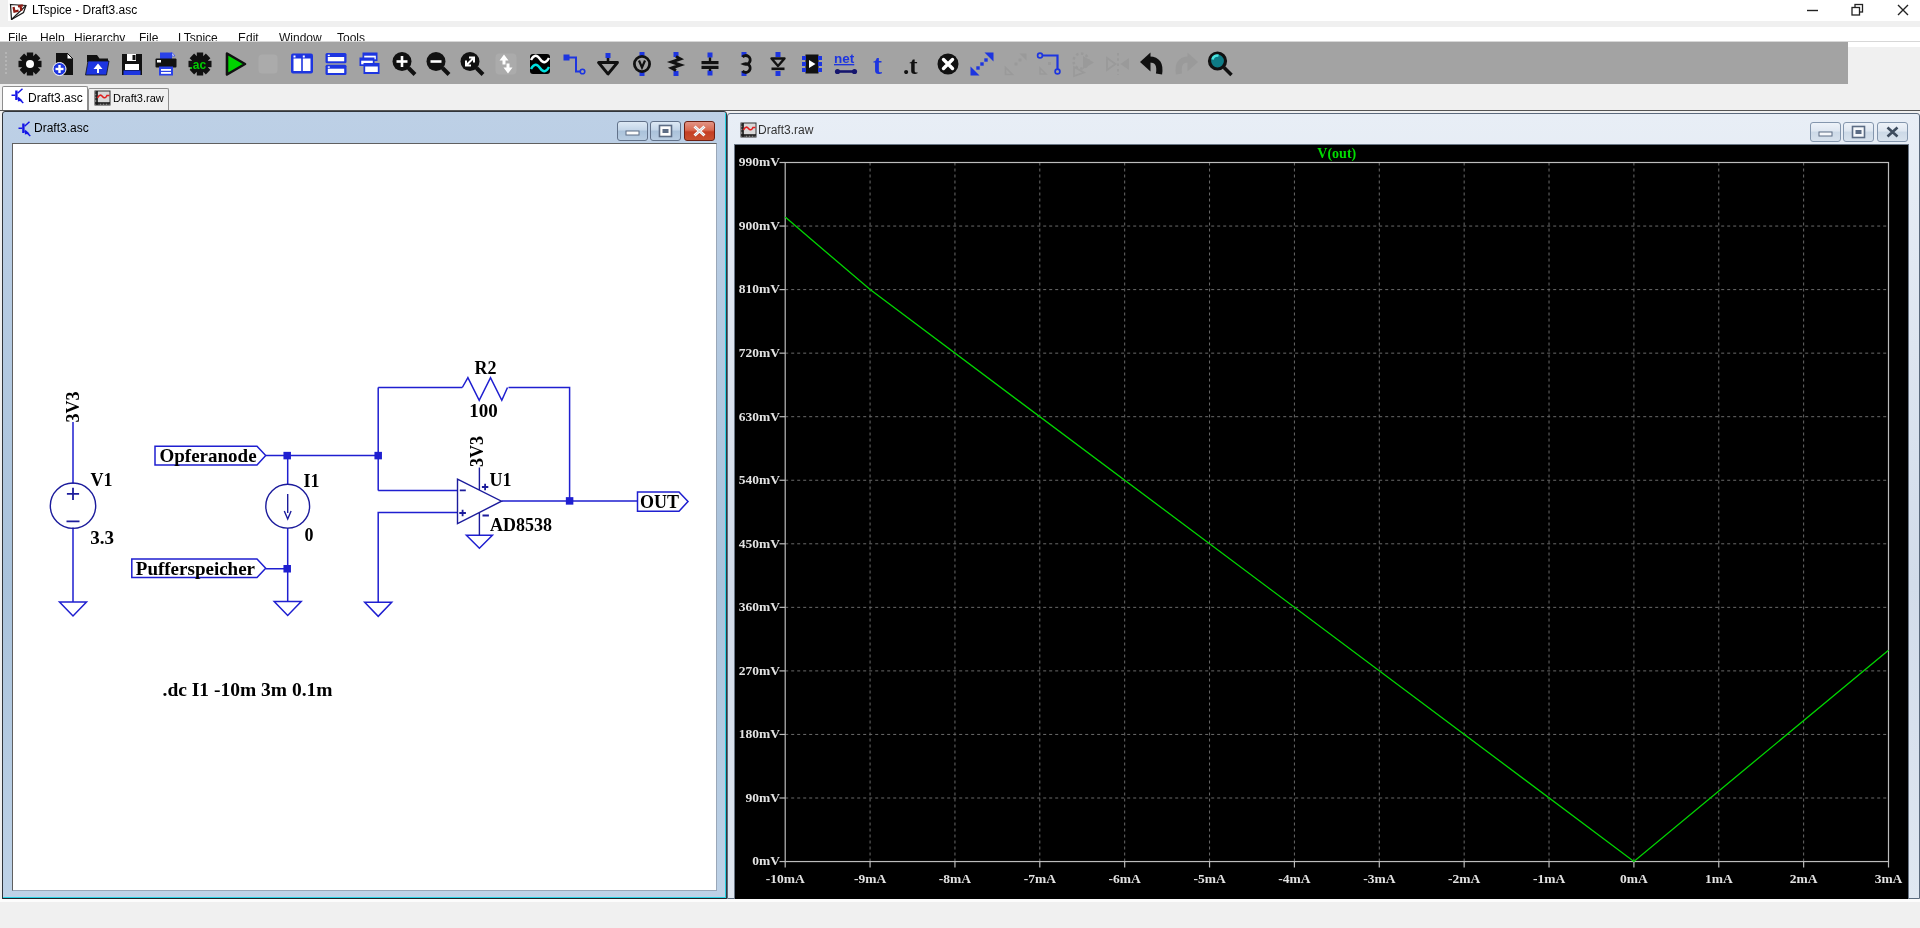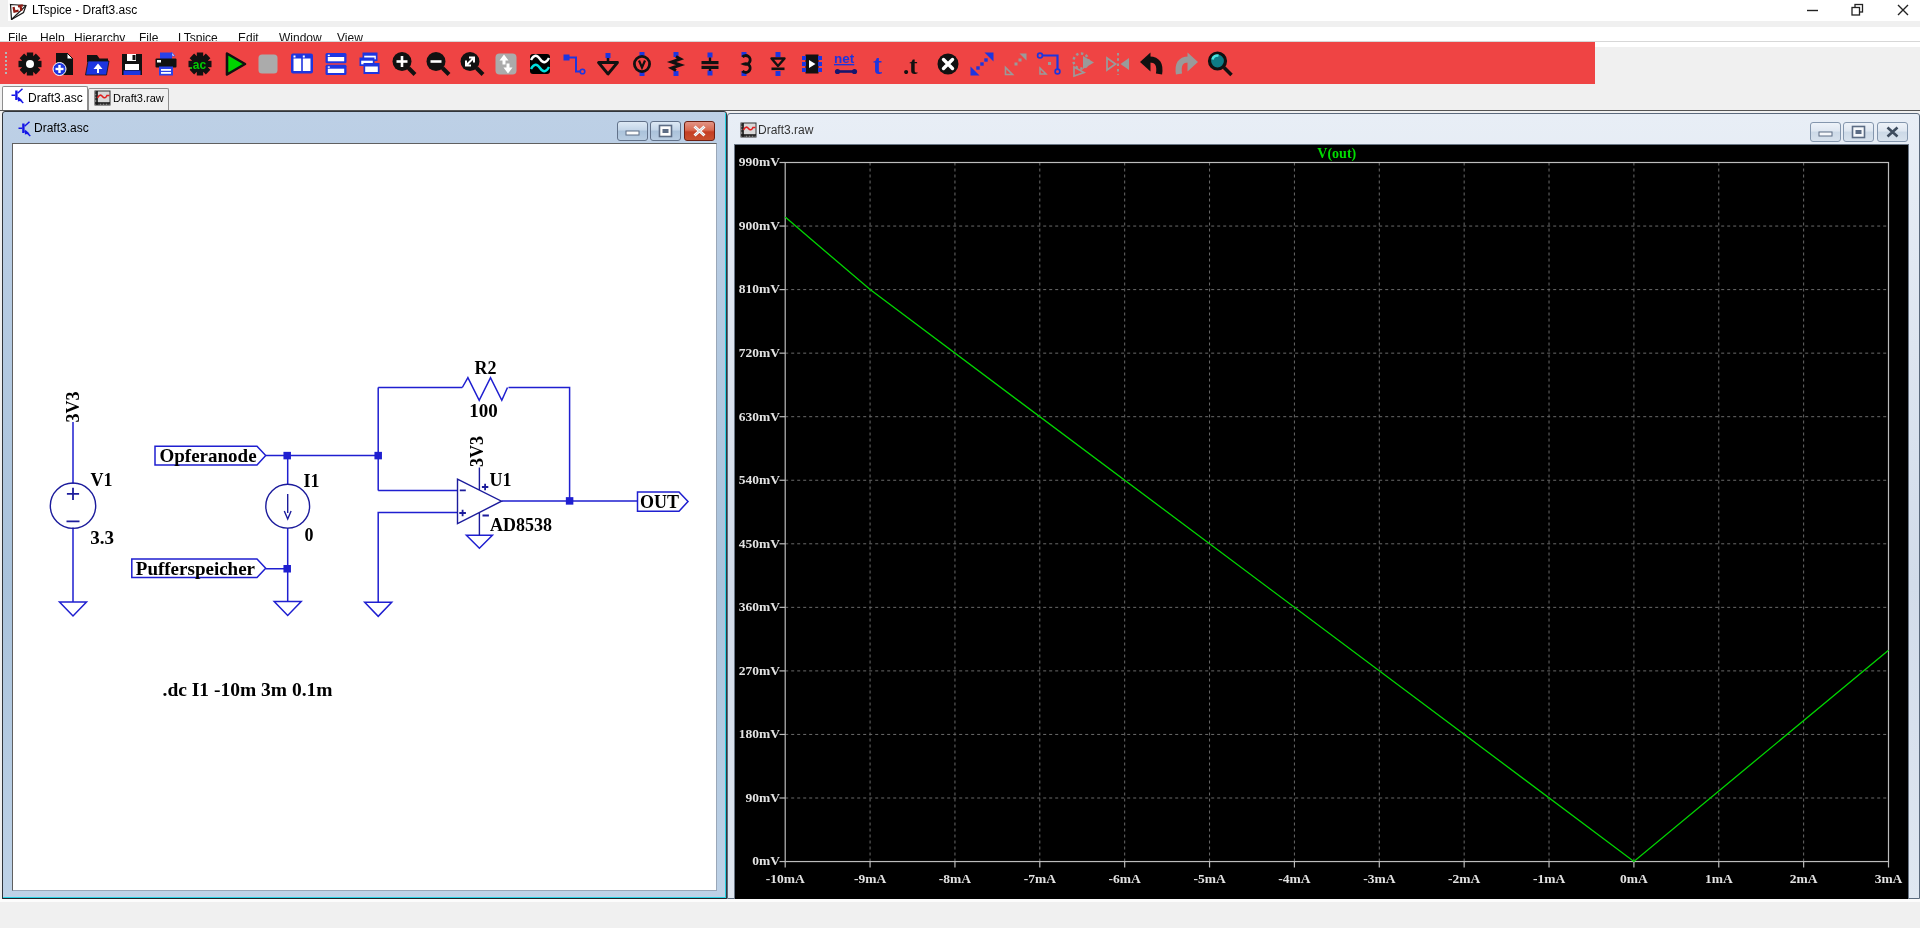--- a/index.html
+++ b/index.html
@@ -4,21 +4,21 @@
 <style>
   html,body{margin:0;padding:0;width:1920px;height:928px;overflow:hidden;
     font-family:"Liberation Sans",sans-serif;background:#f0f0f0;}
   #app{position:absolute;left:0;top:0;width:1920px;height:928px;}
   .abs{position:absolute;}
   #titlebar{left:8px;top:0;width:1920px;height:21px;background:#ffffff;}
   #titletext{left:24px;top:3px;font-size:12px;color:#000;}
   #menubar{left:0;top:21px;width:1920px;height:20px;background:#ffffff;margin-top:6px;}
   .mi{position:absolute;top:4px;font-size:12px;color:#111;}
   #menusep{left:0;top:41px;width:1920px;height:1px;background:#d7d7d7;}
-  #toolbar{left:0;top:42px;width:1595px;height:42px;background:#ef4444;text-align:right;}
+  #toolbar{left:0;top:42px;width:1848px;height:42px;background:#a3a3a3;text-align:right;}
   .tbi{position:absolute;top:8px;width:28px;height:28px;}
   #tabbar{left:0;top:84px;width:1920px;height:26px;background:#f0f0f0;}
   .tab{position:absolute;font-size:12px;color:#000;}
   #mdi{left:0;top:110px;width:1920px;height:789px;background:#f0f0f0;border-top:1px solid #555;}
   #statusbar{left:0;top:899px;width:1920px;height:26px;background:#f0f0f0;border-top:3px solid #fcfcfc;box-sizing:content-box;}
   
   #lwin{left:2px;top:110px;width:725px;height:789px;background:linear-gradient(180deg,#bdd0e6 0%,#a9c2db 60%,#bed2e7 100%);border:1px solid #30343a;border-radius:3px 3px 0 0;box-sizing:border-box;}
   #lwin-title{position:absolute;left:31px;top:9px;font-size:12px;color:#000;}
   .wbtn{position:absolute;top:9px;width:31px;height:20px;box-sizing:border-box;border:1px solid #62728a;border-radius:3px;}
   .wbtn.blue{background:linear-gradient(180deg,#dde9f4 0%,#c3d5e8 45%,#aac2da 50%,#b9cde2 100%);}
@@ -55,21 +55,21 @@
     </svg>
   </div>
   <div class="abs" id="menubar">
     <span class="mi" style="left:8px">File</span>
     <span class="mi" style="left:40px">Help</span>
     <span class="mi" style="left:74px">Hierarchy</span>
     <span class="mi" style="left:139px">File</span>
     <span class="mi" style="left:178px">LTspice</span>
     <span class="mi" style="left:238px">Edit</span>
     <span class="mi" style="left:279px">Window</span>
-    <span class="mi" style="left:337px">View</span>
+    <span class="mi" style="left:337px">Tools</span>
   </div>
   <div class="abs" id="menusep"></div>
   <div class="abs" id="toolbar">
     <svg class="abs" style="left:4px;top:8px" width="4" height="28" viewBox="0 0 4 28">
       <line x1="2" y1="2" x2="2" y2="26" stroke="#b5b5b5" stroke-width="2" stroke-dasharray="2 2"></line>
     </svg>
     <svg class="tbi" style="left:15.6px" viewBox="0 0 28 28">
         <g fill="#111">
           <rect x="10.8" y="2.5" width="6.4" height="23"></rect>
           <rect x="10.8" y="2.5" width="6.4" height="23" transform="rotate(45 14 14)"></rect>

